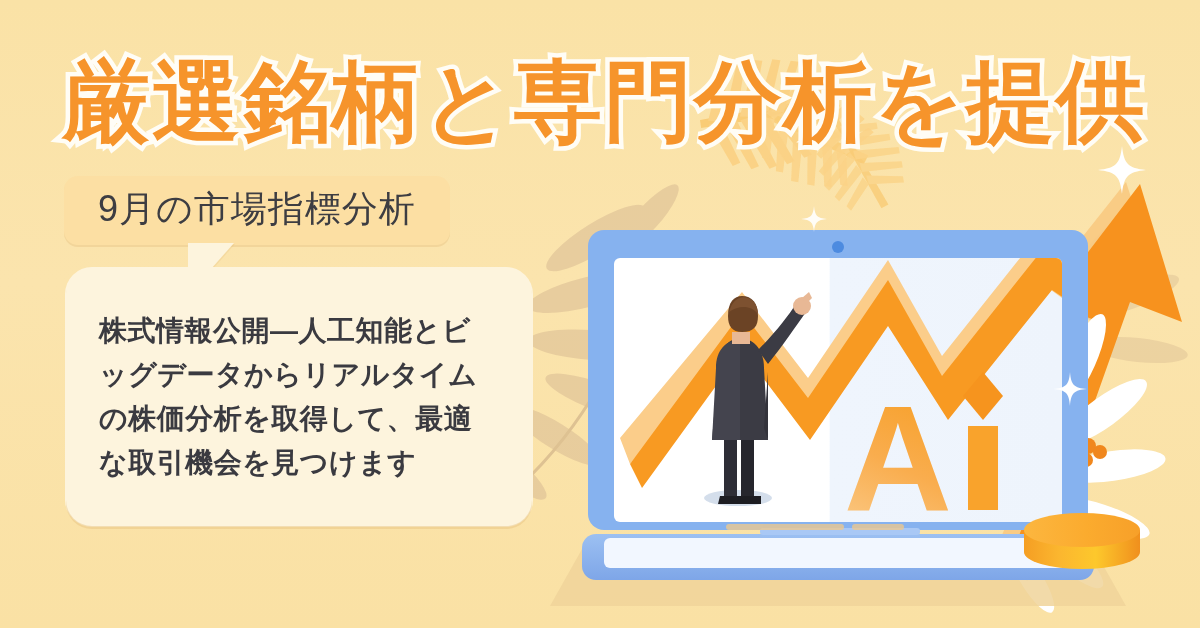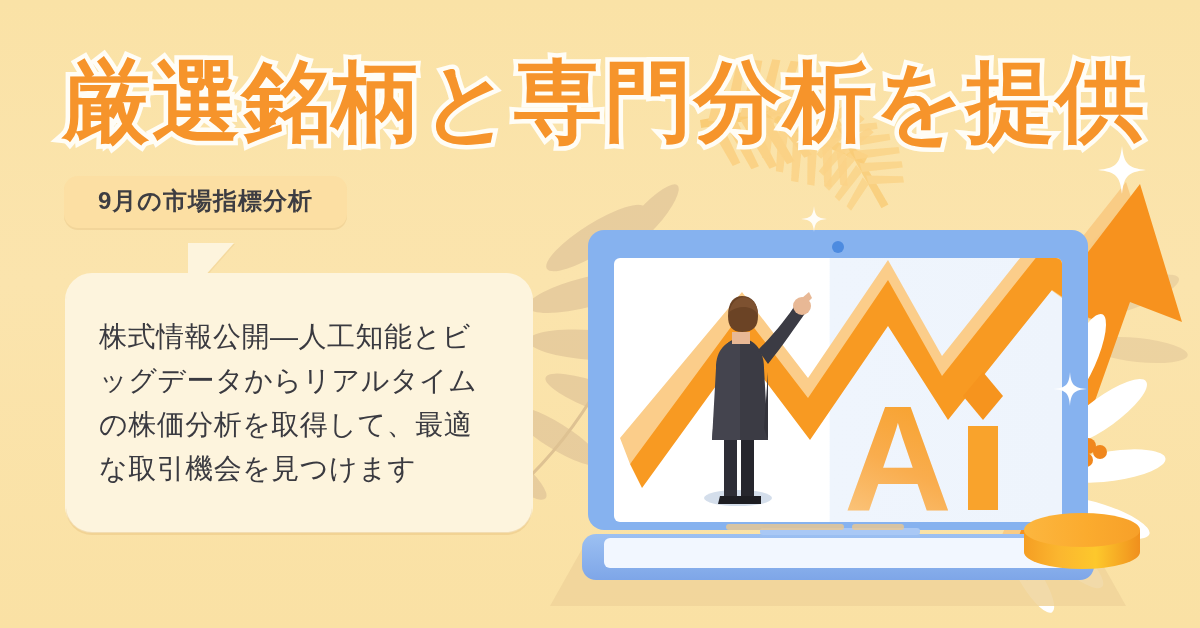--- a/index.html
+++ b/index.html
@@ -32,41 +32,41 @@
 
   
   #badge{
     position:absolute;left:64px;top:176px;
     padding:9px 34px 11px 34px;
     background:#fcdfa3;
     border-radius:14px;
     box-shadow:0 2px 0 rgba(226,186,120,.35);
   }
   #badge .txt{
-    font-size:24px;font-weight:bold;color:#3d3d42;letter-spacing:1px;
+    font-size:36px;font-weight:normal;color:#3d3d42;letter-spacing:1px;
     white-space:nowrap;
     margin-top:28px;
   }
 
   
   #tail{
     position:absolute;left:188px;top:243px;width:0;height:0;
     border-left:0px solid transparent;
     border-top:52px solid #fdf4dd;
     border-right:46px solid transparent;
     filter:drop-shadow(1px 1px 0 rgba(226,186,120,.25));
   }
 
   
   #bubble{
-    position:absolute;left:66px;top:274px;width:466px;height:258px;
+    position:absolute;left:66px;top:268px;width:466px;height:258px;
     background:#fdf4dd;
     border-radius:26px;
     box-shadow:0 3px 0 rgba(231,192,126,.45), 0 0 0 1px rgba(253,244,221,1);
-    display:flex;align-items:center;justify-content:center;
+    display:flex;align-items:center;justify-content:center;font-weight:bold;
   }
   #bubble .txt{
     width:400px;
     font-size:28px;line-height:1.58;color:#3a3a40;
     text-align:left;letter-spacing:.5px;
   }
 
   
   #illo{position:absolute;left:530px;top:110px;width:670px;height:518px;}
   svg{display:block;overflow:visible;}

